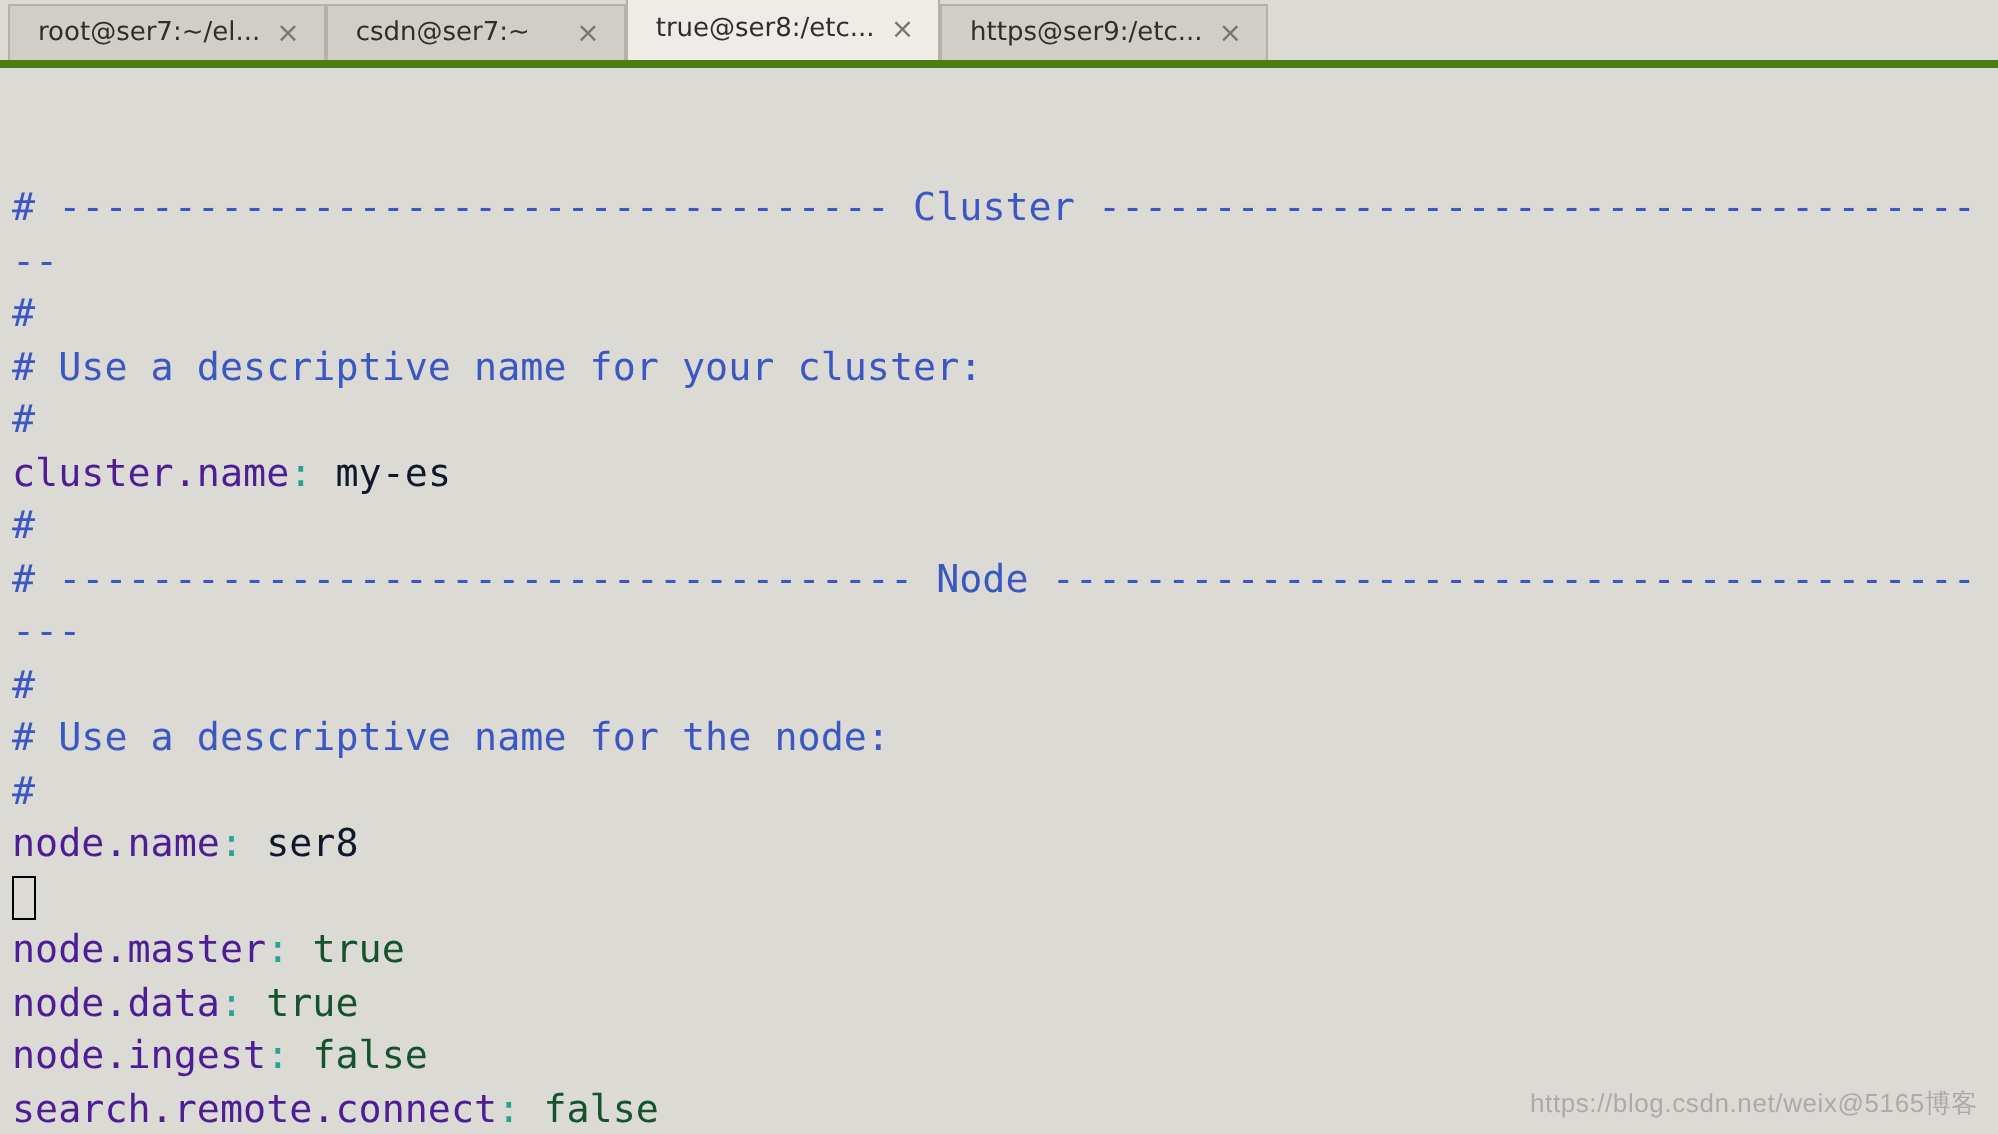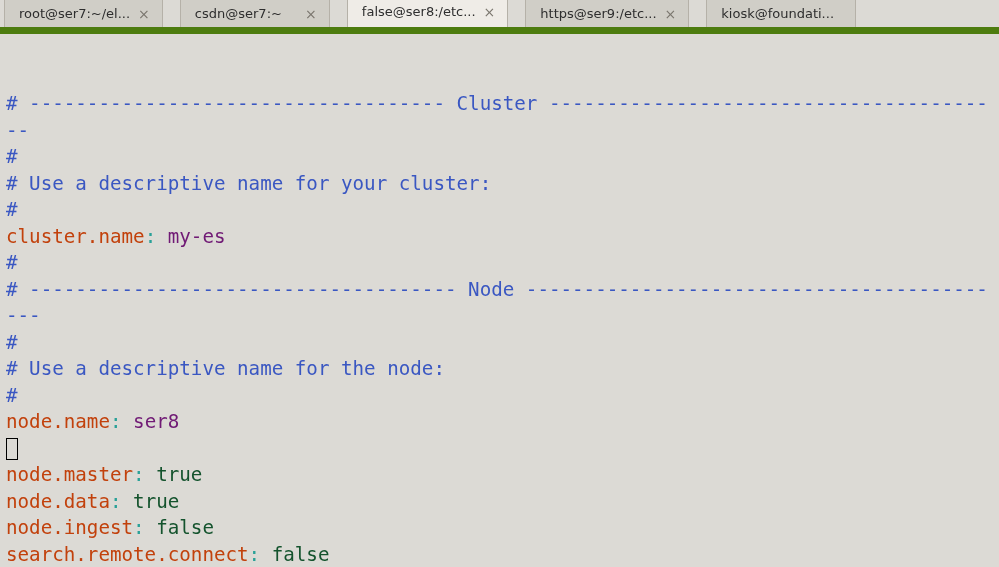--- a/index.html
+++ b/index.html
@@ -9,23 +9,23 @@
     font-family: "DejaVu Sans Mono", "Liberation Mono", monospace;
     background: #dcdad5;
     overflow: hidden;
   }
   
   .tabbar {
     display: flex;
     align-items: flex-end;
     height: 34px;
     background: #dcdad5;
-    border-bottom: 7px solid #4d7c0f;
+    border-bottom: 4px solid #4d7c0f;
     padding-left: 4px;
-    gap: 17px;
+    gap: 0;
   }
   .tab {
     display: flex;
     align-items: center;
     gap: 6px;
     padding: 5px 10px 5px 14px;
     font-family: "DejaVu Sans", sans-serif;
     font-size: 13px;
     color: #2e2e2e;
     background: #d0cec7;
@@ -64,22 +64,22 @@
     background: #dcdad5;
     padding: 4px 6px 4px 6px;
     font-size: 19.2px;
     line-height: 1.38;
     white-space: pre-wrap;
     word-break: break-all;
     color: #000;
     position: relative;
   }
   .c-comment { color: #3a57c2; }             
-  .c-key     { color: #c2410c; }             
-  .c-val     { color: #701a75; }                
+  .c-key     { color: #4c1d95; }             
+  .c-val     { color: #0f172a; }                
   .c-bool    { color: #14532d; }             
   .c-colon   { color: #2aa198; }
   .cursor-box {
     display: inline-block;
     width: 12px; height: 22px;
     border: 1px solid #000;
     vertical-align: text-bottom;
     margin-top: 2px;
   }
   .watermark {
@@ -99,27 +99,25 @@
 <div class="tabbar" id="tabbar">
     <div class="tab">
       <span class="tab-label">root@ser7:~/el...</span>
       <span class="tab-close">×</span>
     </div>
     <div class="tab">
       <span class="tab-label">csdn@ser7:~</span>
       <span class="tab-close">×</span>
     </div>
     <div class="tab active">
-      <span class="tab-label">false@ser8:/etc...</span>
+      <span class="tab-label">true@ser8:/etc...</span>
       <span class="tab-close">×</span>
     </div>
     <div class="tab">
       <span class="tab-label">https@ser9:/etc...</span>
       <span class="tab-close">×</span>
     </div>
-    <div class="tab">
-      <span class="tab-label">kiosk@foundati...</span>
-    </div>
   </div>
 
 <div class="terminal" id="terminal">
   <div id="term-content"><div><span class="c-comment"># </span><span class="c-comment">------------------------------------</span><span class="c-comment"> Cluster </span><span class="c-comment">----------------------------------------</span></div><div><span class="c-comment">#</span></div><div><span class="c-comment"># Use a descriptive name for your cluster:</span></div><div><span class="c-comment">#</span></div><div><span class="c-key">cluster.name</span><span class="c-colon">: </span><span class="c-val">my-es</span></div><div><span class="c-comment">#</span></div><div><span class="c-comment"># </span><span class="c-comment">-------------------------------------</span><span class="c-comment"> Node </span><span class="c-comment">-------------------------------------------</span></div><div><span class="c-comment">#</span></div><div><span class="c-comment"># Use a descriptive name for the node:</span></div><div><span class="c-comment">#</span></div><div><span class="c-key">node.name</span><span class="c-colon">: </span><span class="c-val">ser8</span></div><div><span class="cursor-box"></span></div><div><span class="c-key">node.master</span><span class="c-colon">: </span><span class="c-bool">true</span></div><div><span class="c-key">node.data</span><span class="c-colon">: </span><span class="c-bool">true</span></div><div><span class="c-key">node.ingest</span><span class="c-colon">: </span><span class="c-bool">false</span></div><div><span class="c-key">search.remote.connect</span><span class="c-colon">: </span><span class="c-bool">false</span></div></div>
+  <div class="watermark">https://blog.csdn.net/weix@5165博客</div>
 </div>
 
 </body></html>

